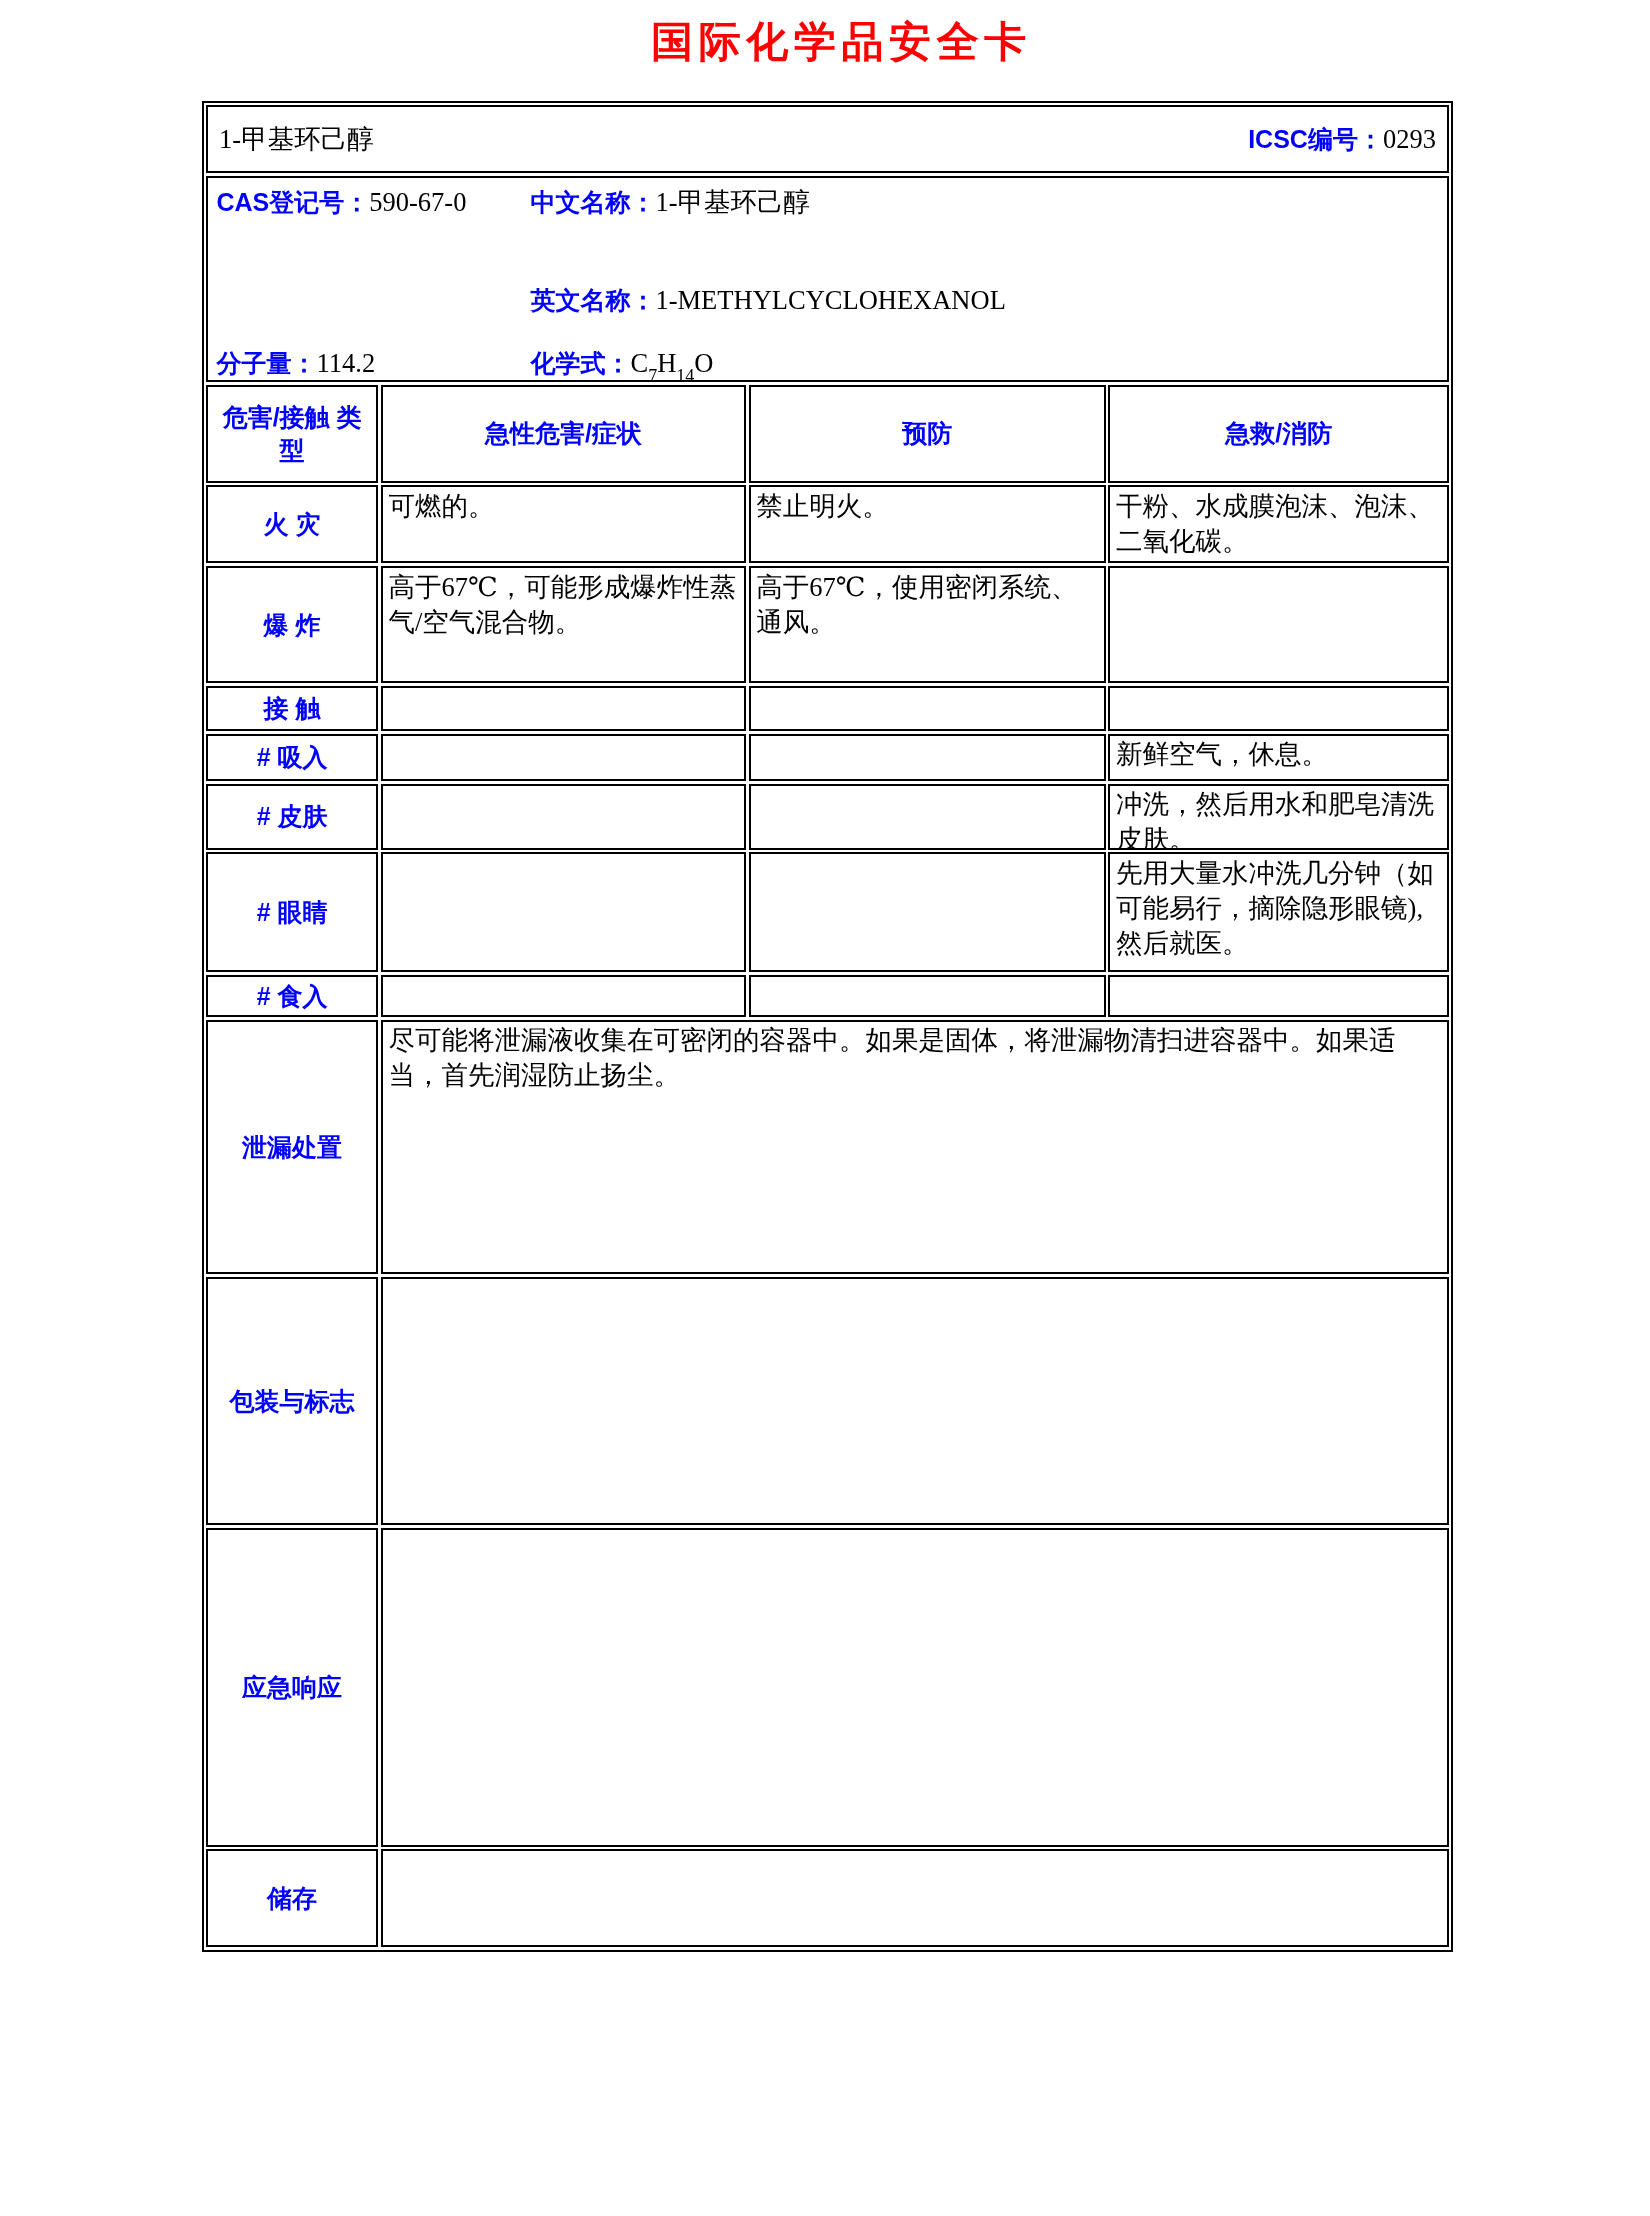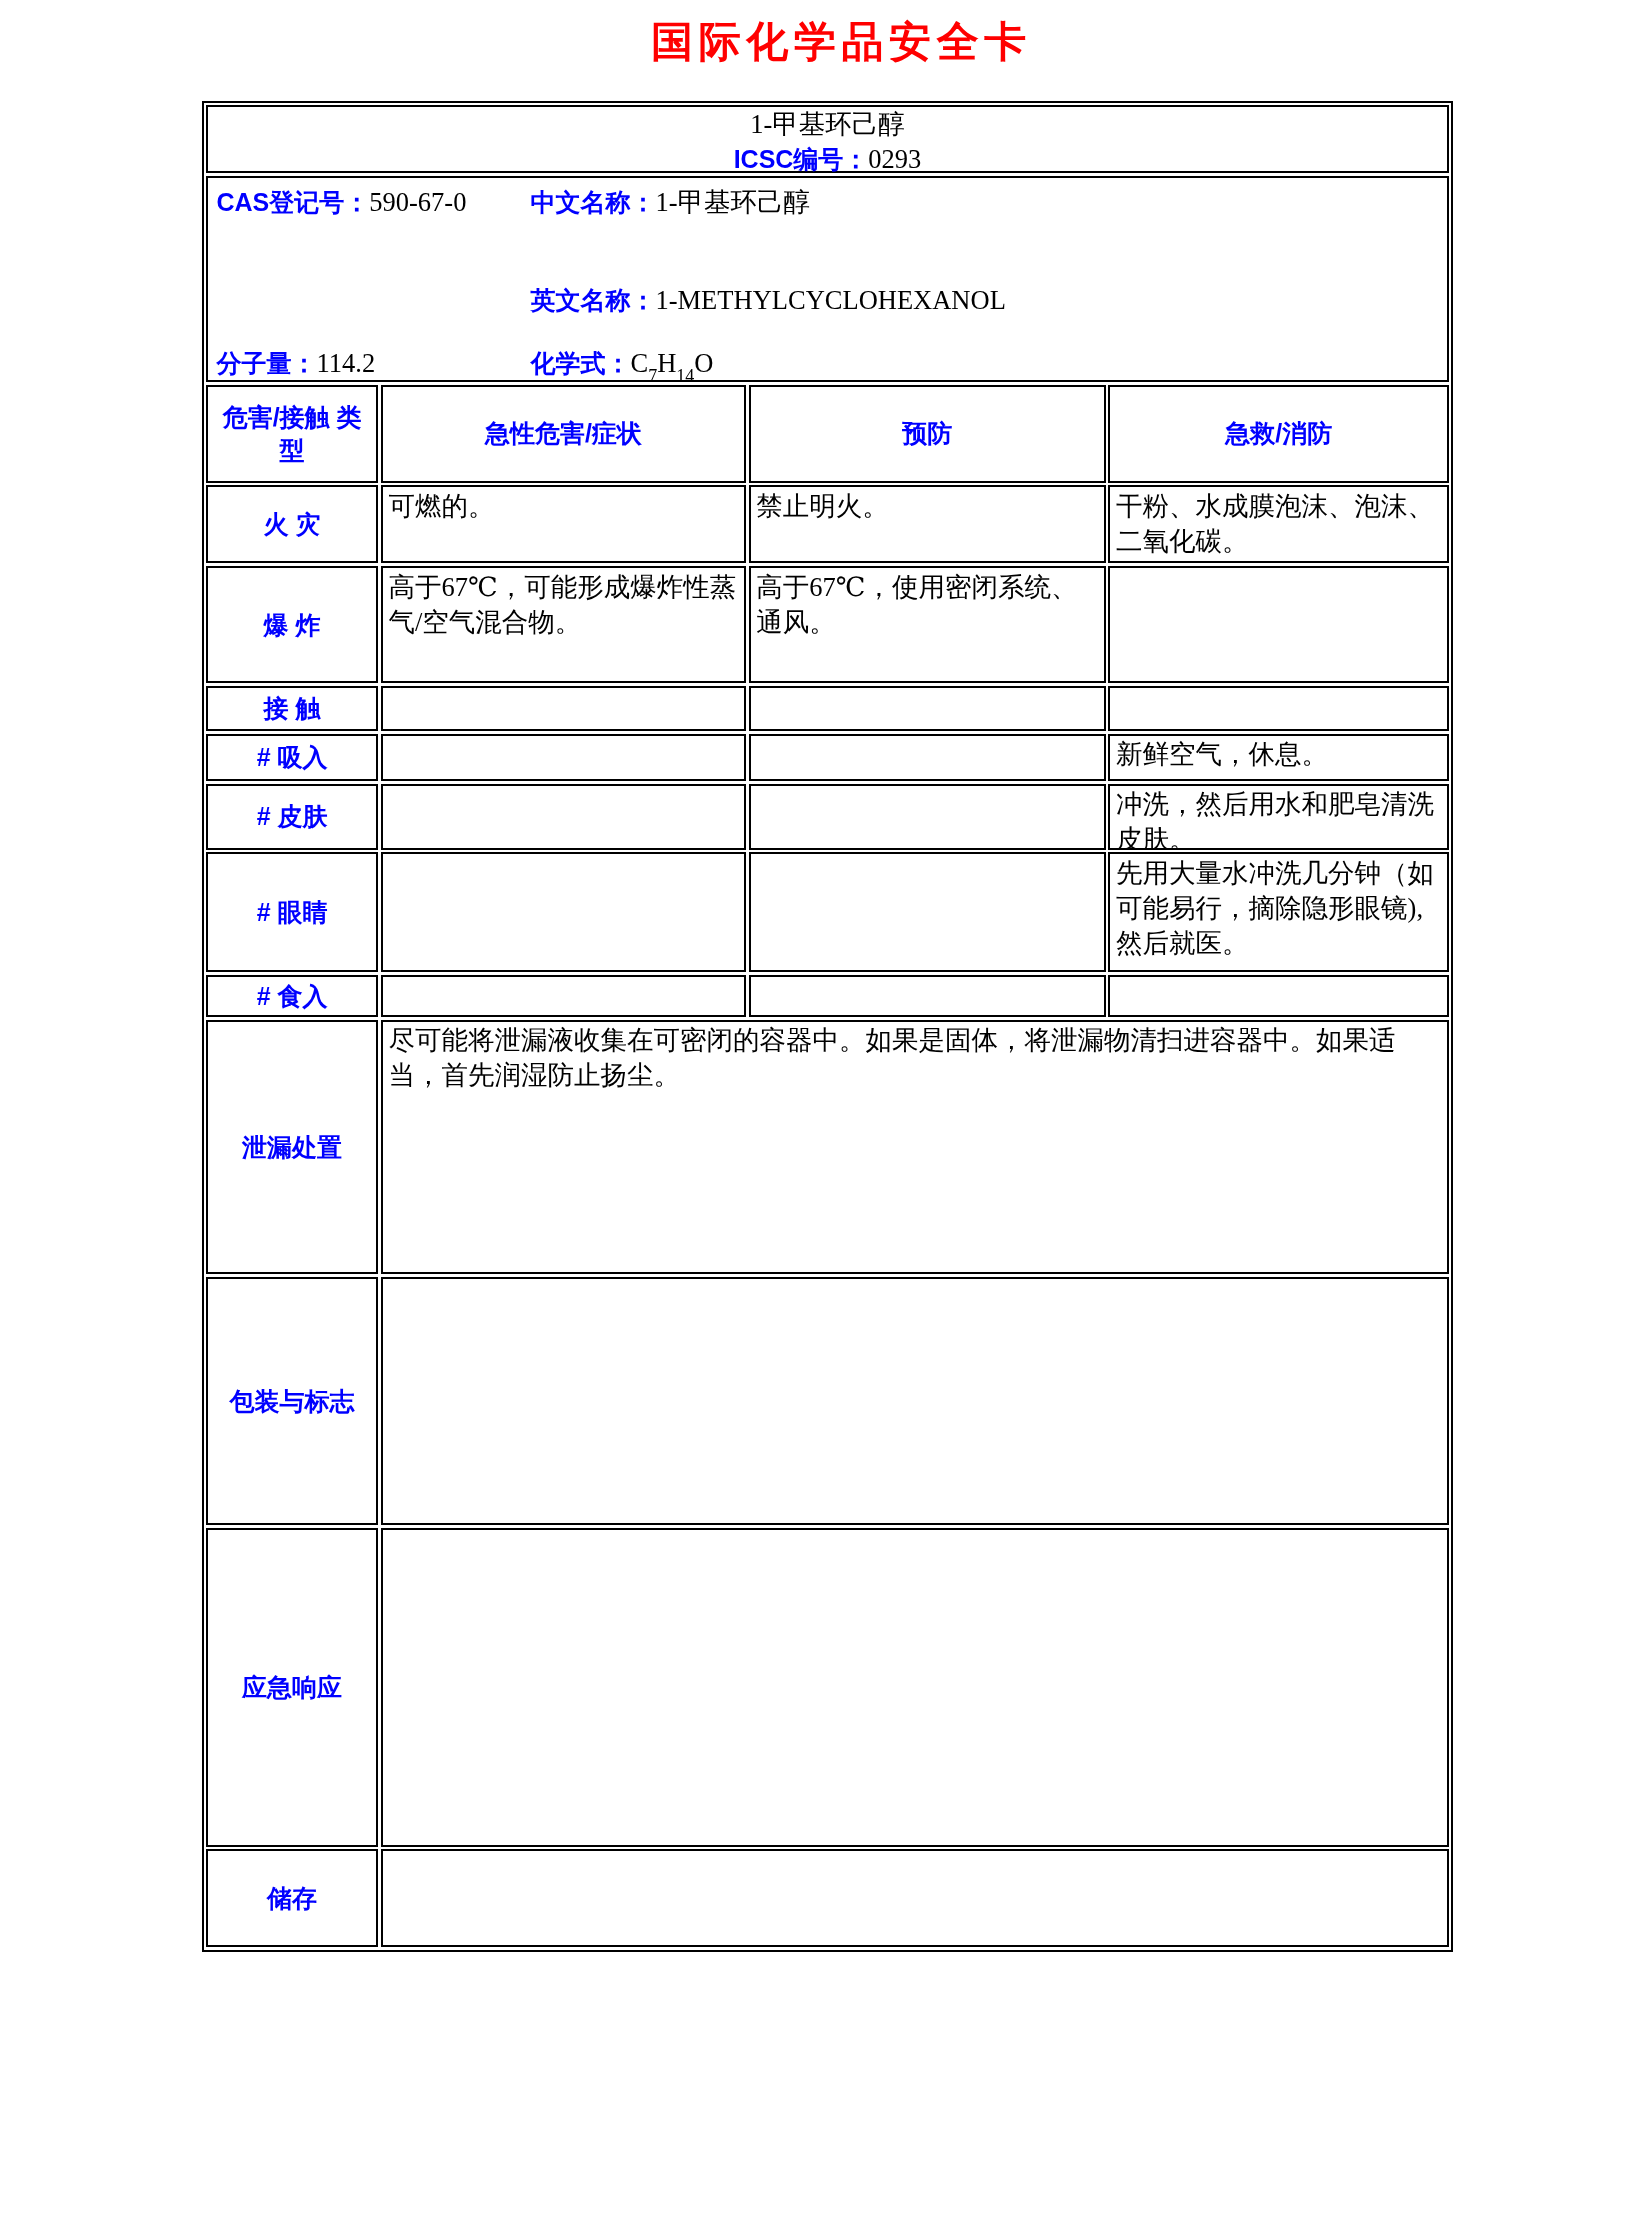--- a/index.html
+++ b/index.html
@@ -3,21 +3,21 @@
 <meta charset="utf-8">
 <style>
   html,body{margin:0;padding:0;background:#fff;}
   .page{width:1651px;height:2216px;background:#ffffff;position:relative;
         font-family:"Liberation Serif","DejaVu Serif",serif;}
   .title{position:absolute;top:14px;left:16px;width:100%;margin:0;text-align:center;
          font-family:"Liberation Serif","DejaVu Serif",serif;font-weight:bold;
          font-size:42px;letter-spacing:5.6px;color:#ff0000;}
   .card{position:absolute;left:202px;top:101px;width:1251px;box-sizing:border-box;
         border:2.8px solid #000;padding:2.1px;display:flex;flex-direction:column;row-gap:2.8px;}
-  .sec{border:2.1px solid #000;box-sizing:border-box;flex-direction:column;}
+  .sec{border:2.1px solid #000;box-sizing:border-box;}
   .name-row{height:68px;display:flex;align-items:center;justify-content:space-between;
             padding:0 11px;}
   .info{height:206px;padding:7px 8.4px;}
   .irow{display:flex;align-items:flex-start;}
   .irow-2{margin-top:64px;}
   .irow-3{margin-top:28px;}
   .ileft{width:314px;flex:0 0 314px;}
   .trow{display:flex;column-gap:2.8px;}
   .cell{border:2.1px solid #000;box-sizing:border-box;padding:1.4px 5.6px;overflow:hidden;}
   .lab-cell{width:172px;flex:0 0 172px;display:flex;align-items:center;

